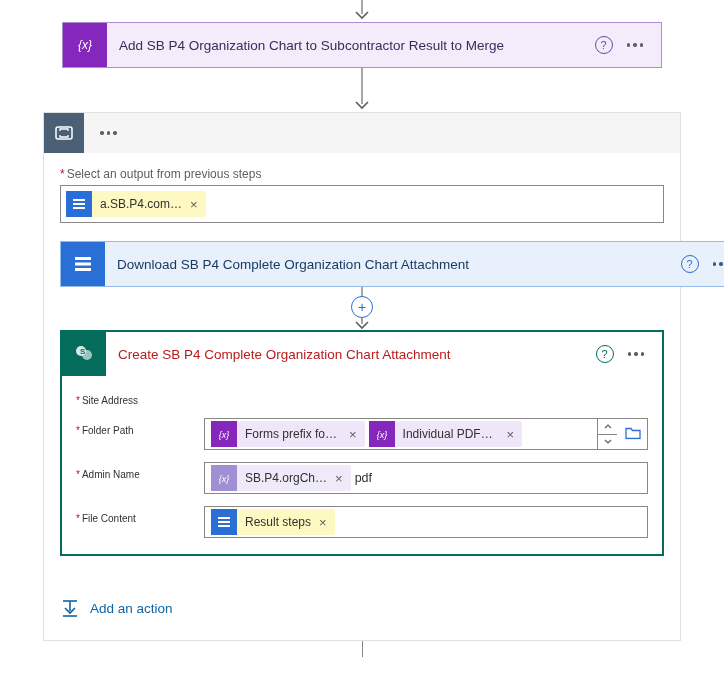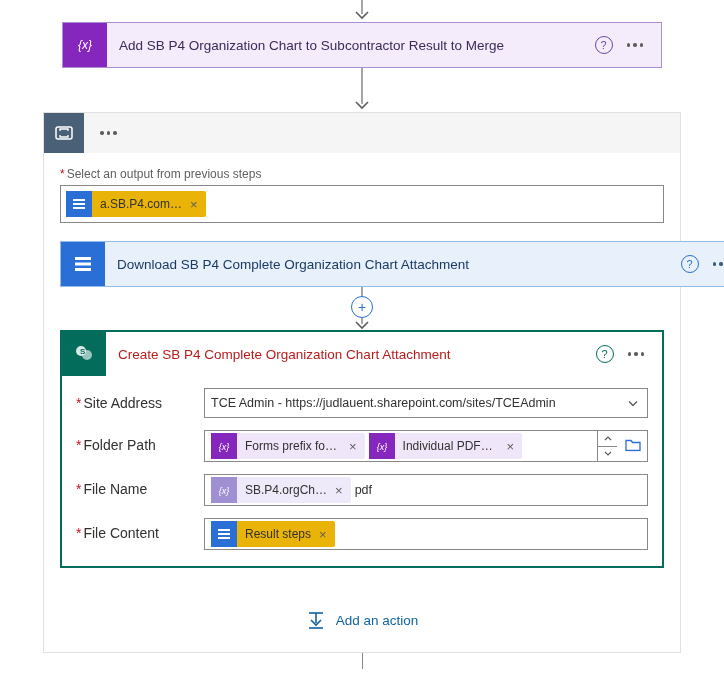--- a/index.html
+++ b/index.html
@@ -26,21 +26,21 @@
   .container-header .menu{display:flex;gap:3px;padding:0 16px;cursor:pointer}
   .container-header .menu span{width:3.5px;height:3.5px;border-radius:50%;background:#605e5c}
   .container-body{padding:14px 16px 22px}
   .req-label{color:#605e5c;font-size:12px;margin-bottom:4px}
   .req-label::before{content:"*";color:#c50f1f;margin-right:2px}
   .select-box{border:1px solid #8a8886;padding:5px;display:flex}
   .token{display:inline-flex;align-items:center;height:26px;border-radius:2px;font-size:12px}
   .token .tok-icon{width:26px;height:26px;display:flex;align-items:center;justify-content:center;flex:0 0 26px}
   .token .tok-label{padding:0 6px 0 8px;max-width:110px;white-space:nowrap;overflow:hidden;text-overflow:ellipsis}
   .token .tok-x{padding:0 8px 0 2px;color:#605e5c;cursor:pointer;font-size:13px}
-  .token-blue{background:#eab308}
+  .token-blue{background:#fef9c3}
   .token-blue .tok-icon{background:#2a6fd6}
   .token-purple{background:#f0e6f9}
   .token-purple .tok-icon{background:#8526bd}
   .token-lilac{background:#efeafa}
   .token-lilac .tok-icon{background:#a18fd4}
   
   .step-dl{width:688px;margin:18px auto 0;border-color:#94bce6;background:#e8f1fb}
   .step-dl .icon-box{background:#2a6fd6}
   .step-dl .title{color:#1b3a63}
   .step-dl .help{border-color:#2a6fd6;color:#2a6fd6}
@@ -50,29 +50,29 @@
   .plus-btn{width:22px;height:22px;border:1px solid #2a6fd6;border-radius:50%;background:#fff;display:flex;align-items:center;justify-content:center;color:#2a6fd6;font-size:14px;cursor:pointer;position:relative;z-index:2}
   
   .step-sp{width:604px;margin:0 auto;border:2px solid #036c5b;background:#fff}
   .step-sp .card-header{height:44px}
   .step-sp .icon-box{background:#036c5b}
   .step-sp .title{color:#b91c1c}
   .step-sp .help{border-color:#036c5b;color:#036c5b}
   .sp-body{padding:12px 14px 16px}
   .field-row{display:flex;align-items:flex-start;margin-bottom:12px}
   .field-row:last-child{margin-bottom:0}
-  .field-label{flex:0 0 128px;font-size:14px;padding-top:7px}
+  .field-label{flex:0 0 128px;font-size:10px;padding-top:7px}
   .field-label::before{content:"*";color:#c50f1f;margin-right:2px}
   .field-input{flex:1;border:1px solid #8a8886;min-height:30px;display:flex;align-items:center;padding:2px 6px;gap:4px;flex-wrap:wrap;position:relative}
   .dropdown-caret{position:absolute;right:8px;top:50%;transform:translateY(-50%);pointer-events:none}
   .spinner-group{position:absolute;right:30px;top:0;bottom:0;width:20px;border-left:1px solid #8a8886;display:flex;flex-direction:column}
   .spinner-group div{flex:1;display:flex;align-items:center;justify-content:center;color:#605e5c;cursor:pointer}
   .spinner-group div:first-child{border-bottom:1px solid #8a8886}
   .folder-icon{position:absolute;right:6px;top:50%;transform:translateY(-50%);cursor:pointer;color:#2a6fd6}
-  .add-action{display:flex;align-items:center;justify-content:center;gap:10px;margin-top:42px;color:#1064a3;font-size:13.5px;cursor:pointer}
+  .add-action{display:flex;align-items:center;gap:10px;margin-top:42px;color:#1064a3;font-size:13.5px;cursor:pointer}
   .static-text{font-size:12.5px;color:#323130}
   
   .trail{display:flex;justify-content:center}
   .trail div{width:1px;height:16px;background:#8a8886}
 </style>
 </head>
 <body>
 
 <div class="arrow" style="height:22px">
   <svg width="18" height="22" viewBox="0 0 18 22">
@@ -183,28 +183,20 @@
         <div class="help">?</div>
         <div class="menu">
             <span></span>
             <span></span>
             <span></span>
           </div>
       </div>
       <div class="sp-body">
         <div class="field-row">
           <div class="field-label">Site Address</div>
-          <div class="field-input">
-            <span class="static-text">TCE Admin - https://judlauent.sharepoint.com/sites/TCEAdmin</span>
-            <div class="dropdown-caret">
-              <svg width="12" height="8" viewBox="0 0 12 8">
-                  <polyline points="2,2 6,6 10,2" fill="none" stroke="#605e5c" stroke-width="1.4"></polyline>
-                </svg>
-            </div>
-          </div>
         </div>
         <div class="field-row">
           <div class="field-label">Folder Path</div>
           <div class="field-input" style="padding-right:56px">
             <div class="token token-purple">
               <div class="tok-icon">
                   <svg width="14" height="14">
                     <text x="7" y="11" text-anchor="middle" fill="#fff" font-size="9" font-style="italic" font-family="serif">{x}</text>
                   </svg>
                 </div>
@@ -233,21 +225,21 @@
                 </div>
             </div>
             <div class="folder-icon">
               <svg width="16" height="14" viewBox="0 0 16 14">
                   <path d="M1 3h5l1.5 2H15v8H1z" fill="none" stroke="#2a6fd6" stroke-width="1.3"></path>
                 </svg>
             </div>
           </div>
         </div>
         <div class="field-row">
-          <div class="field-label">File Name</div>
+          <div class="field-label">Admin Name</div>
           <div class="field-input">
             <div class="token token-lilac">
               <div class="tok-icon">
                   <svg width="14" height="14">
                     <text x="7" y="11" text-anchor="middle" fill="#fff" font-size="9" font-style="italic" font-family="serif">{x}</text>
                   </svg>
                 </div>
               <div class="tok-label">SB.P4.orgCh…</div>
               <div class="tok-x">×</div>
             </div>

